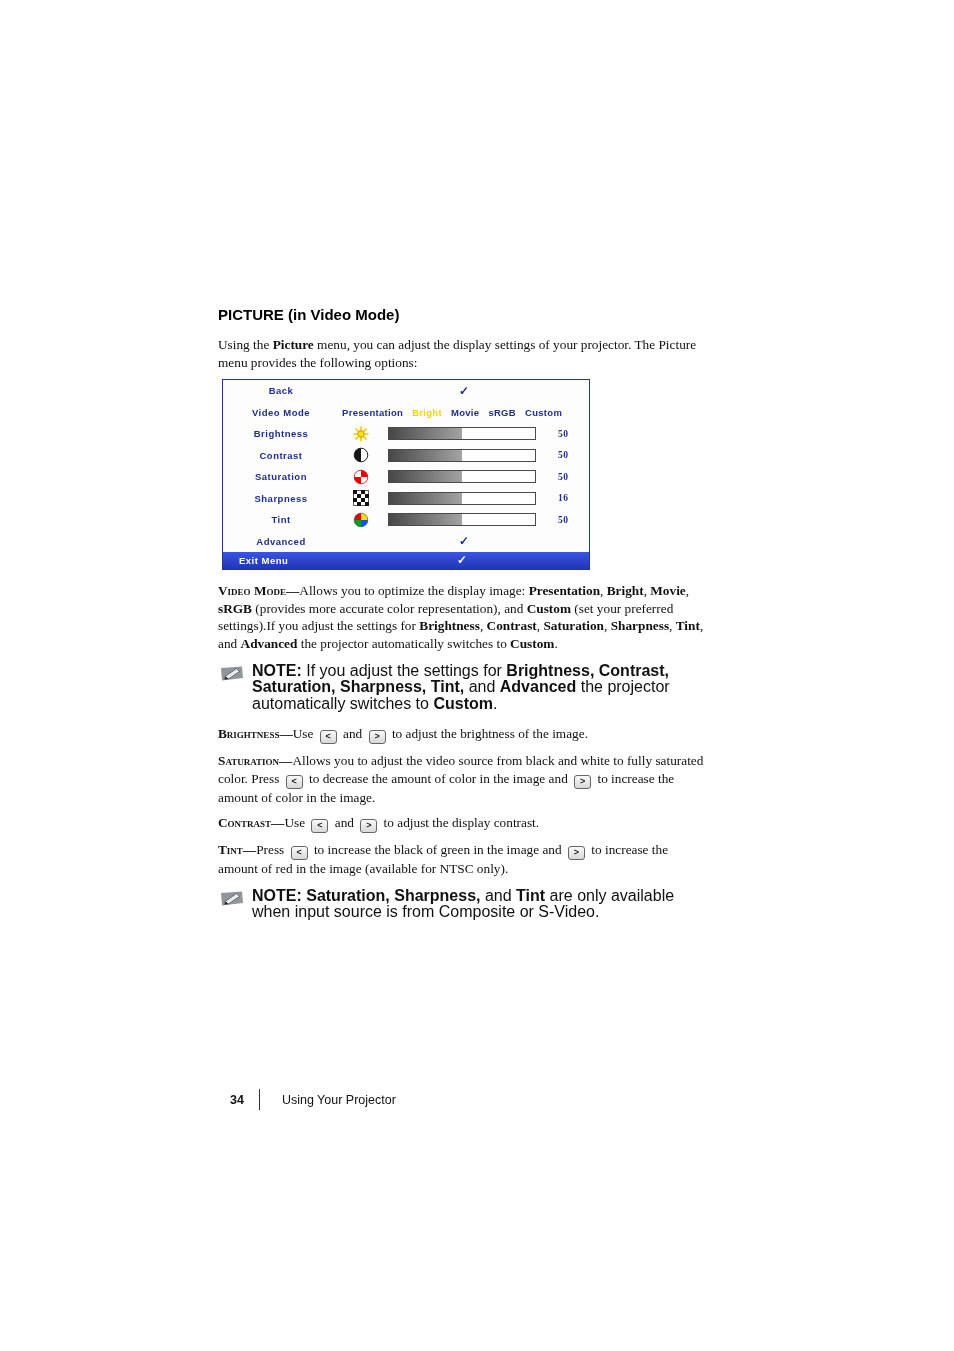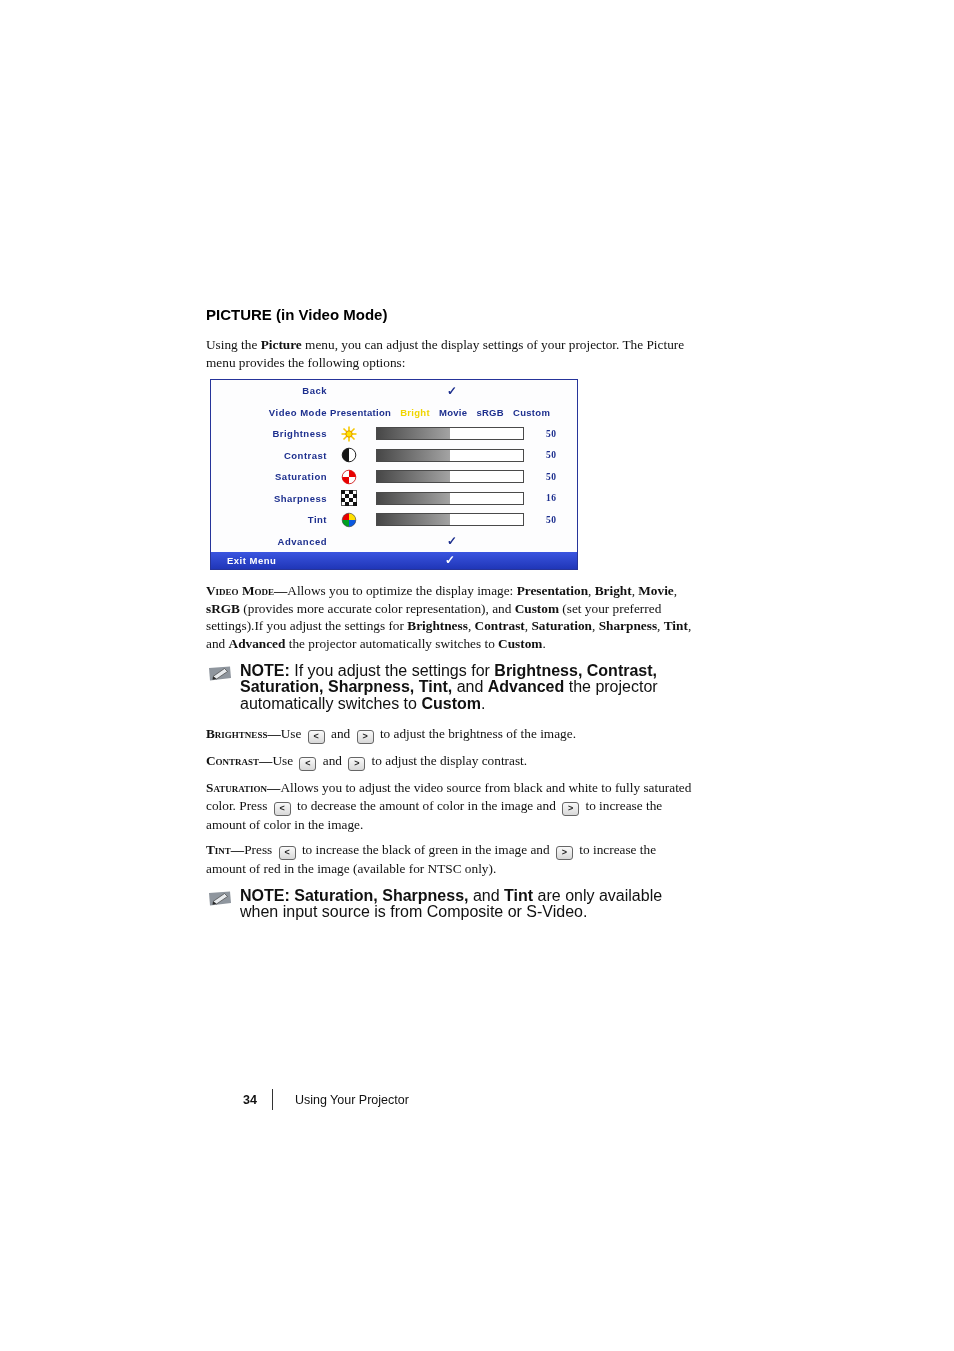--- a/index.html
+++ b/index.html
@@ -1,38 +1,38 @@
 <!DOCTYPE html>
 <html><head>
 <meta charset="utf-8">
 <style>
   html,body{margin:0;padding:0;background:#ffffff;}
   .page{position:relative;width:954px;height:1351px;background:#fff;overflow:hidden;
         font-family:"Liberation Serif",serif;color:#111;}
-  .content{position:absolute;left:206px;top:306px;width:492px;}
+  .content{position:absolute;left:218px;top:306px;width:492px;}
 
   h2.heading{font-family:"Liberation Sans",sans-serif;font-size:15px;font-weight:bold;
              color:#000;margin:0 0 13px 0;}
 
   p.body{font-size:13.3px;line-height:17.6px;margin:4px 0 8px 0;}
   .b{font-weight:bold;}
   .term{font-weight:bold;font-variant:small-caps;}
 
   
   .key-btn{display:inline-block;width:15px;height:12px;line-height:11px;margin:0 3px;
            border:1px solid #666;border-radius:3px;background:linear-gradient(#fafafa,#d8d8d8);
            font-family:"Liberation Sans",sans-serif;font-size:9px;font-weight:bold;
            text-align:center;color:#222;vertical-align:-1px;}
 
   
   .osd{width:368px;margin:2px 0 12px 4px;border:1px solid #26349a;background:#fdfdfe;
        font-family:"Liberation Sans",sans-serif;font-weight:bold;font-size:9.5px;
        color:#1d2f8e;box-sizing:border-box;}
   .osd-row{display:flex;align-items:center;height:21.5px;}
-  .osd-label{width:116px;text-align:right;letter-spacing:0.5px;flex:none;}
+  .osd-label{width:116px;text-align:center;letter-spacing:0.5px;flex:none;}
   .osd-center{flex:1;display:flex;justify-content:center;align-items:center;}
   .osd-check{font-size:12px;font-weight:bold;color:#1d2f8e;}
   .osd-check.white{color:#fff;}
   .osd-modes{flex:1;display:flex;align-items:center;padding-left:3px;}
   .osd-modes .mode{margin-right:9px;letter-spacing:0.3px;}
   .osd-modes .mode.selected{color:#f0d500;}
   .osd-slider-area{flex:1;display:flex;align-items:center;}
   .osd-icon{width:16px;height:16px;margin-left:14px;flex:none;display:flex;}
   .osd-icon svg{width:16px;height:16px;}
   .osd-slider{display:block;width:146px;height:11px;margin-left:19px;border:1px solid #4a4a4a;
@@ -46,21 +46,21 @@
   
   .note{display:flex;margin:10px 0 13px 2px;}
   .note-icon{width:24px;height:17px;flex:none;margin-top:2px;}
   .note-icon svg{width:24px;height:17px;}
   .note-text{font-family:"Liberation Sans",sans-serif;font-size:16px;line-height:16.5px;
              margin:0 0 0 8px;width:456px;}
 
   
   .footer{position:absolute;left:230px;top:1089px;display:flex;align-items:center;
           font-family:"Liberation Sans",sans-serif;font-size:12.5px;color:#111;}
-  .footer .pgnum{font-weight:bold;margin-left:13px;}
+  .footer .pgnum{font-weight:bold;}
   .footer .divider{width:1px;height:21px;background:#333;margin:0 22px 0 15px;}
 </style>
 </head>
 <body>
 
 <div class="page">
   <div class="content">
 
     <h2 class="heading">PICTURE (in Video Mode)</h2>
 
@@ -204,22 +204,22 @@
         <svg viewBox="0 0 24 17">
             <path d="M1 3 L22 1.5 L23 13 L2 15.5 Z" fill="#8f969e"></path>
             <path d="M5 11.5 L16.5 3.5 L19.5 6.5 L8.5 14 Z" fill="#e8ebee" stroke="#444" stroke-width="0.7"></path>
             <path d="M5 11.5 L8.5 14 L4.5 14.8 Z" fill="#2a2a2a"></path>
           </svg>
       </span>
       <p class="note-text"><span class="b">NOTE: </span><span>If you adjust the settings for </span><span class="b">Brightness, Contrast, Saturation, Sharpness, Tint,</span><span> and </span><span class="b">Advanced</span><span> the projector automatically switches to </span><span class="b">Custom</span><span>.</span></p>
     </div>
 
     <p class="body"><span class="term">Brightness—</span><span>Use </span><span class="key-btn">&lt;</span><span> and </span><span class="key-btn">&gt;</span><span> to adjust the brightness of the image.</span></p>
+    <p class="body"><span class="term">Saturation—</span><span>Allows you to adjust the video source from black and white to fully saturated color. Press </span><span class="key-btn">&lt;</span><span> to decrease the amount of color in the image and </span><span class="key-btn">&gt;</span><span> to increase the amount of color in the image.</span></p>
     <p class="body"><span class="term">Contrast—</span><span>Use </span><span class="key-btn">&lt;</span><span> and </span><span class="key-btn">&gt;</span><span> to adjust the display contrast.</span></p>
-    <p class="body"><span class="term">Saturation—</span><span>Allows you to adjust the video source from black and white to fully saturated color. Press </span><span class="key-btn">&lt;</span><span> to decrease the amount of color in the image and </span><span class="key-btn">&gt;</span><span> to increase the amount of color in the image.</span></p>
     <p class="body"><span class="term">Tint—</span><span>Press </span><span class="key-btn">&lt;</span><span> to increase the black of green in the image and </span><span class="key-btn">&gt;</span><span> to increase the amount of red in the image (available for NTSC only).</span></p>
 
     <div class="note">
       <span class="note-icon">
         <svg viewBox="0 0 24 17">
             <path d="M1 3 L22 1.5 L23 13 L2 15.5 Z" fill="#8f969e"></path>
             <path d="M5 11.5 L16.5 3.5 L19.5 6.5 L8.5 14 Z" fill="#e8ebee" stroke="#444" stroke-width="0.7"></path>
             <path d="M5 11.5 L8.5 14 L4.5 14.8 Z" fill="#2a2a2a"></path>
           </svg>
       </span>

